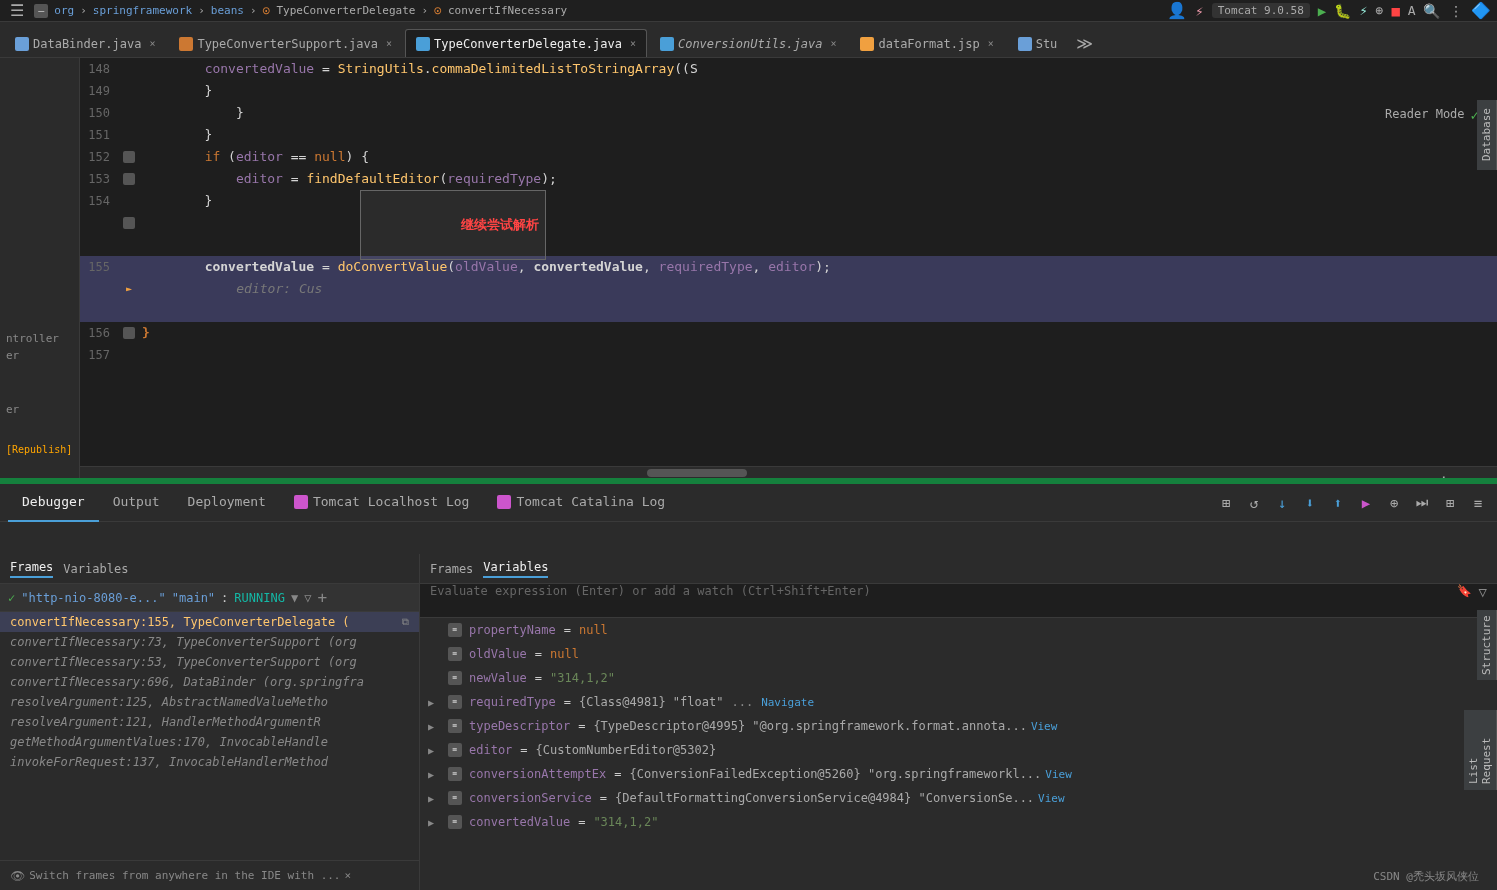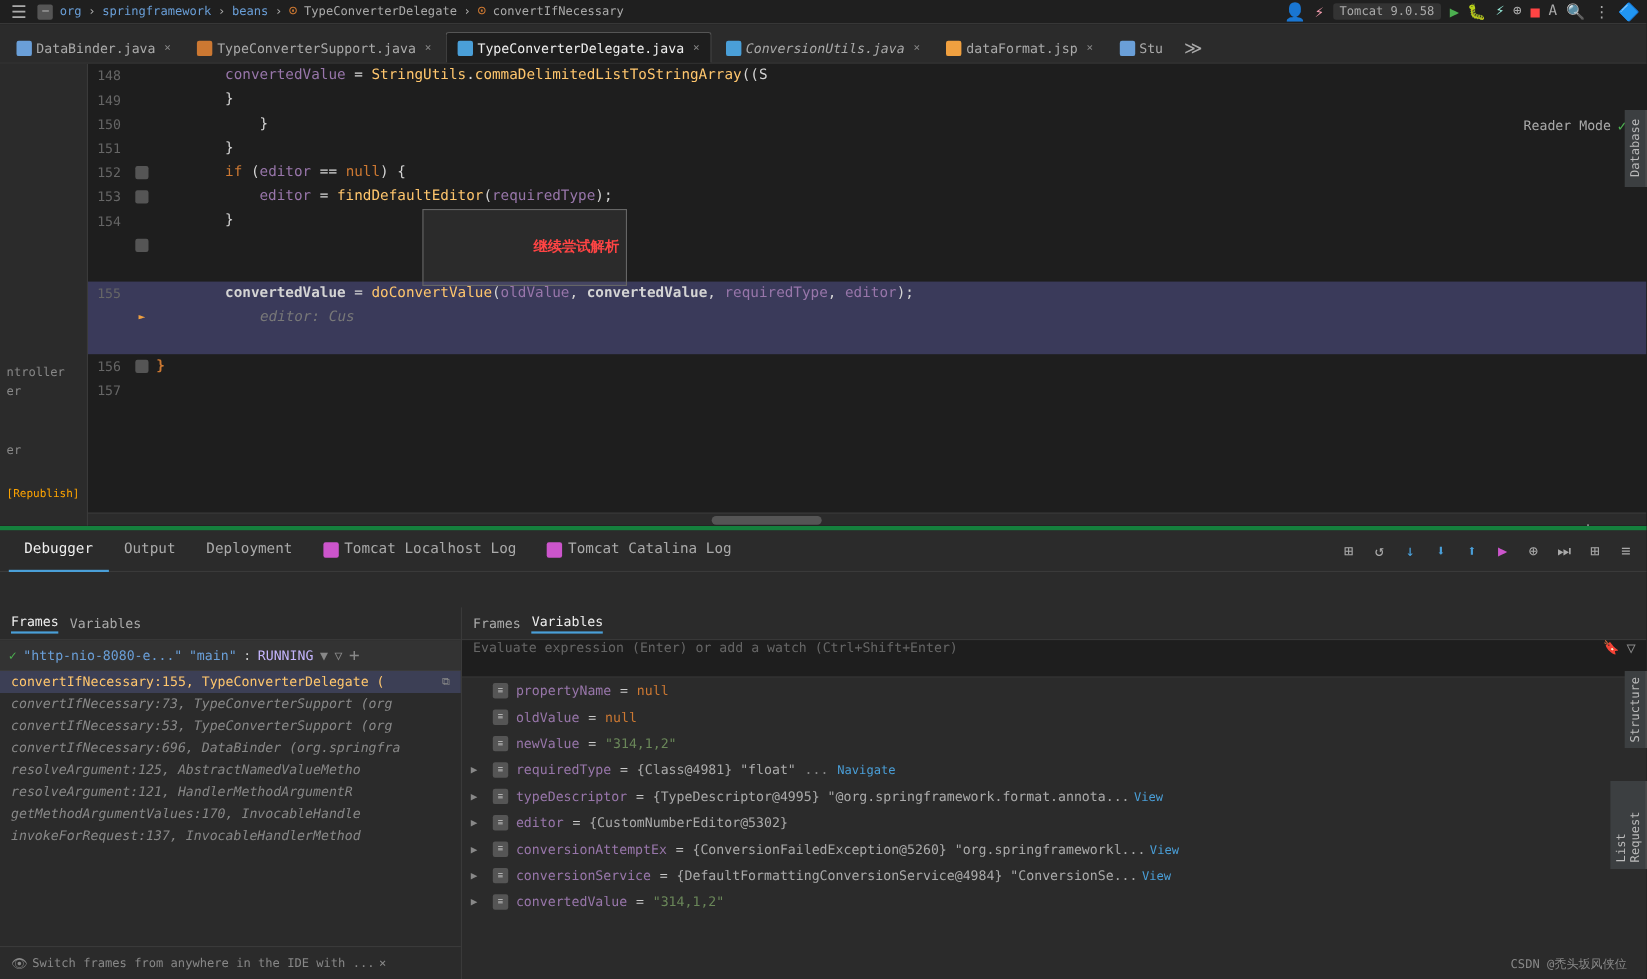--- a/index.html
+++ b/index.html
@@ -156,21 +156,21 @@
       color: #ff4444;
       font-weight: bold;
       pointer-events: none;
     }
 
     
     .debug-panel {
       height: calc(890px - 22px - 36px - 420px);
       min-height: 400px;
       background: #2b2b2b;
-      border-top: 4px solid #15803d;
+      border-top: 6px solid #15803d;
       display: flex;
       flex-direction: column;
     }
 
     
     .debug-tabs {
       height: 38px;
       display: flex;
       align-items: center;
       border-bottom: 1px solid #3a3a3a;
@@ -248,21 +248,21 @@
       align-items: center;
       padding: 4px 8px;
       font-size: 12px;
       color: #ccc;
       border-bottom: 1px solid #3a3a3a;
       background: #333;
       gap: 6px;
     }
     .thread-check { color: #4CAF50; }
     .thread-name { color: #6a9fd8; }
-    .thread-status { color: #c4b5fd; }
+    .thread-status { color: #14b8a6; }
     .thread-filter { color: #888; cursor: pointer; }
     .thread-expand { color: #888; cursor: pointer; }
     .thread-add { color: #888; cursor: pointer; font-size: 16px; }
 
     .frame-list {
       overflow-y: auto;
       flex: 1;
     }
     .frame-item {
       padding: 3px 10px;
@@ -585,21 +585,21 @@
         </span>
         <span class="line-content">            <span class="var-name">editor</span> = <span class="fn">findDefaultEditor</span>(<span class="var-name">requiredType</span>);</span>
       </div>
 
       <div class="code-line" style="position:relative;">
         <span class="line-num">154</span>
         <span class="line-gutter">
           <span style="background:#555; width:12px; height:12px; display:inline-block; border-radius:2px;"></span>
         </span>
         <span class="line-content">        }
-          <span class="annotation-box" style="position:absolute; left:280px; top:0px; padding:1px 6px; font-size:13px; border:1px solid #666; background:rgba(255,255,255,0.06);margin-left:24px;">
+          <span class="annotation-box" style="position:absolute; left:280px; top:0px; padding:1px 6px; font-size:13px; border:1px solid #666; background:rgba(255,255,255,0.06);">
             <span class="red-text">继续尝试解析</span>
           </span>
         </span>
       </div>
 
       <div class="code-line highlighted">
         <span class="line-num">155</span>
         <span class="line-gutter">
           <span class="gutter-arrow">►</span>
         </span>

